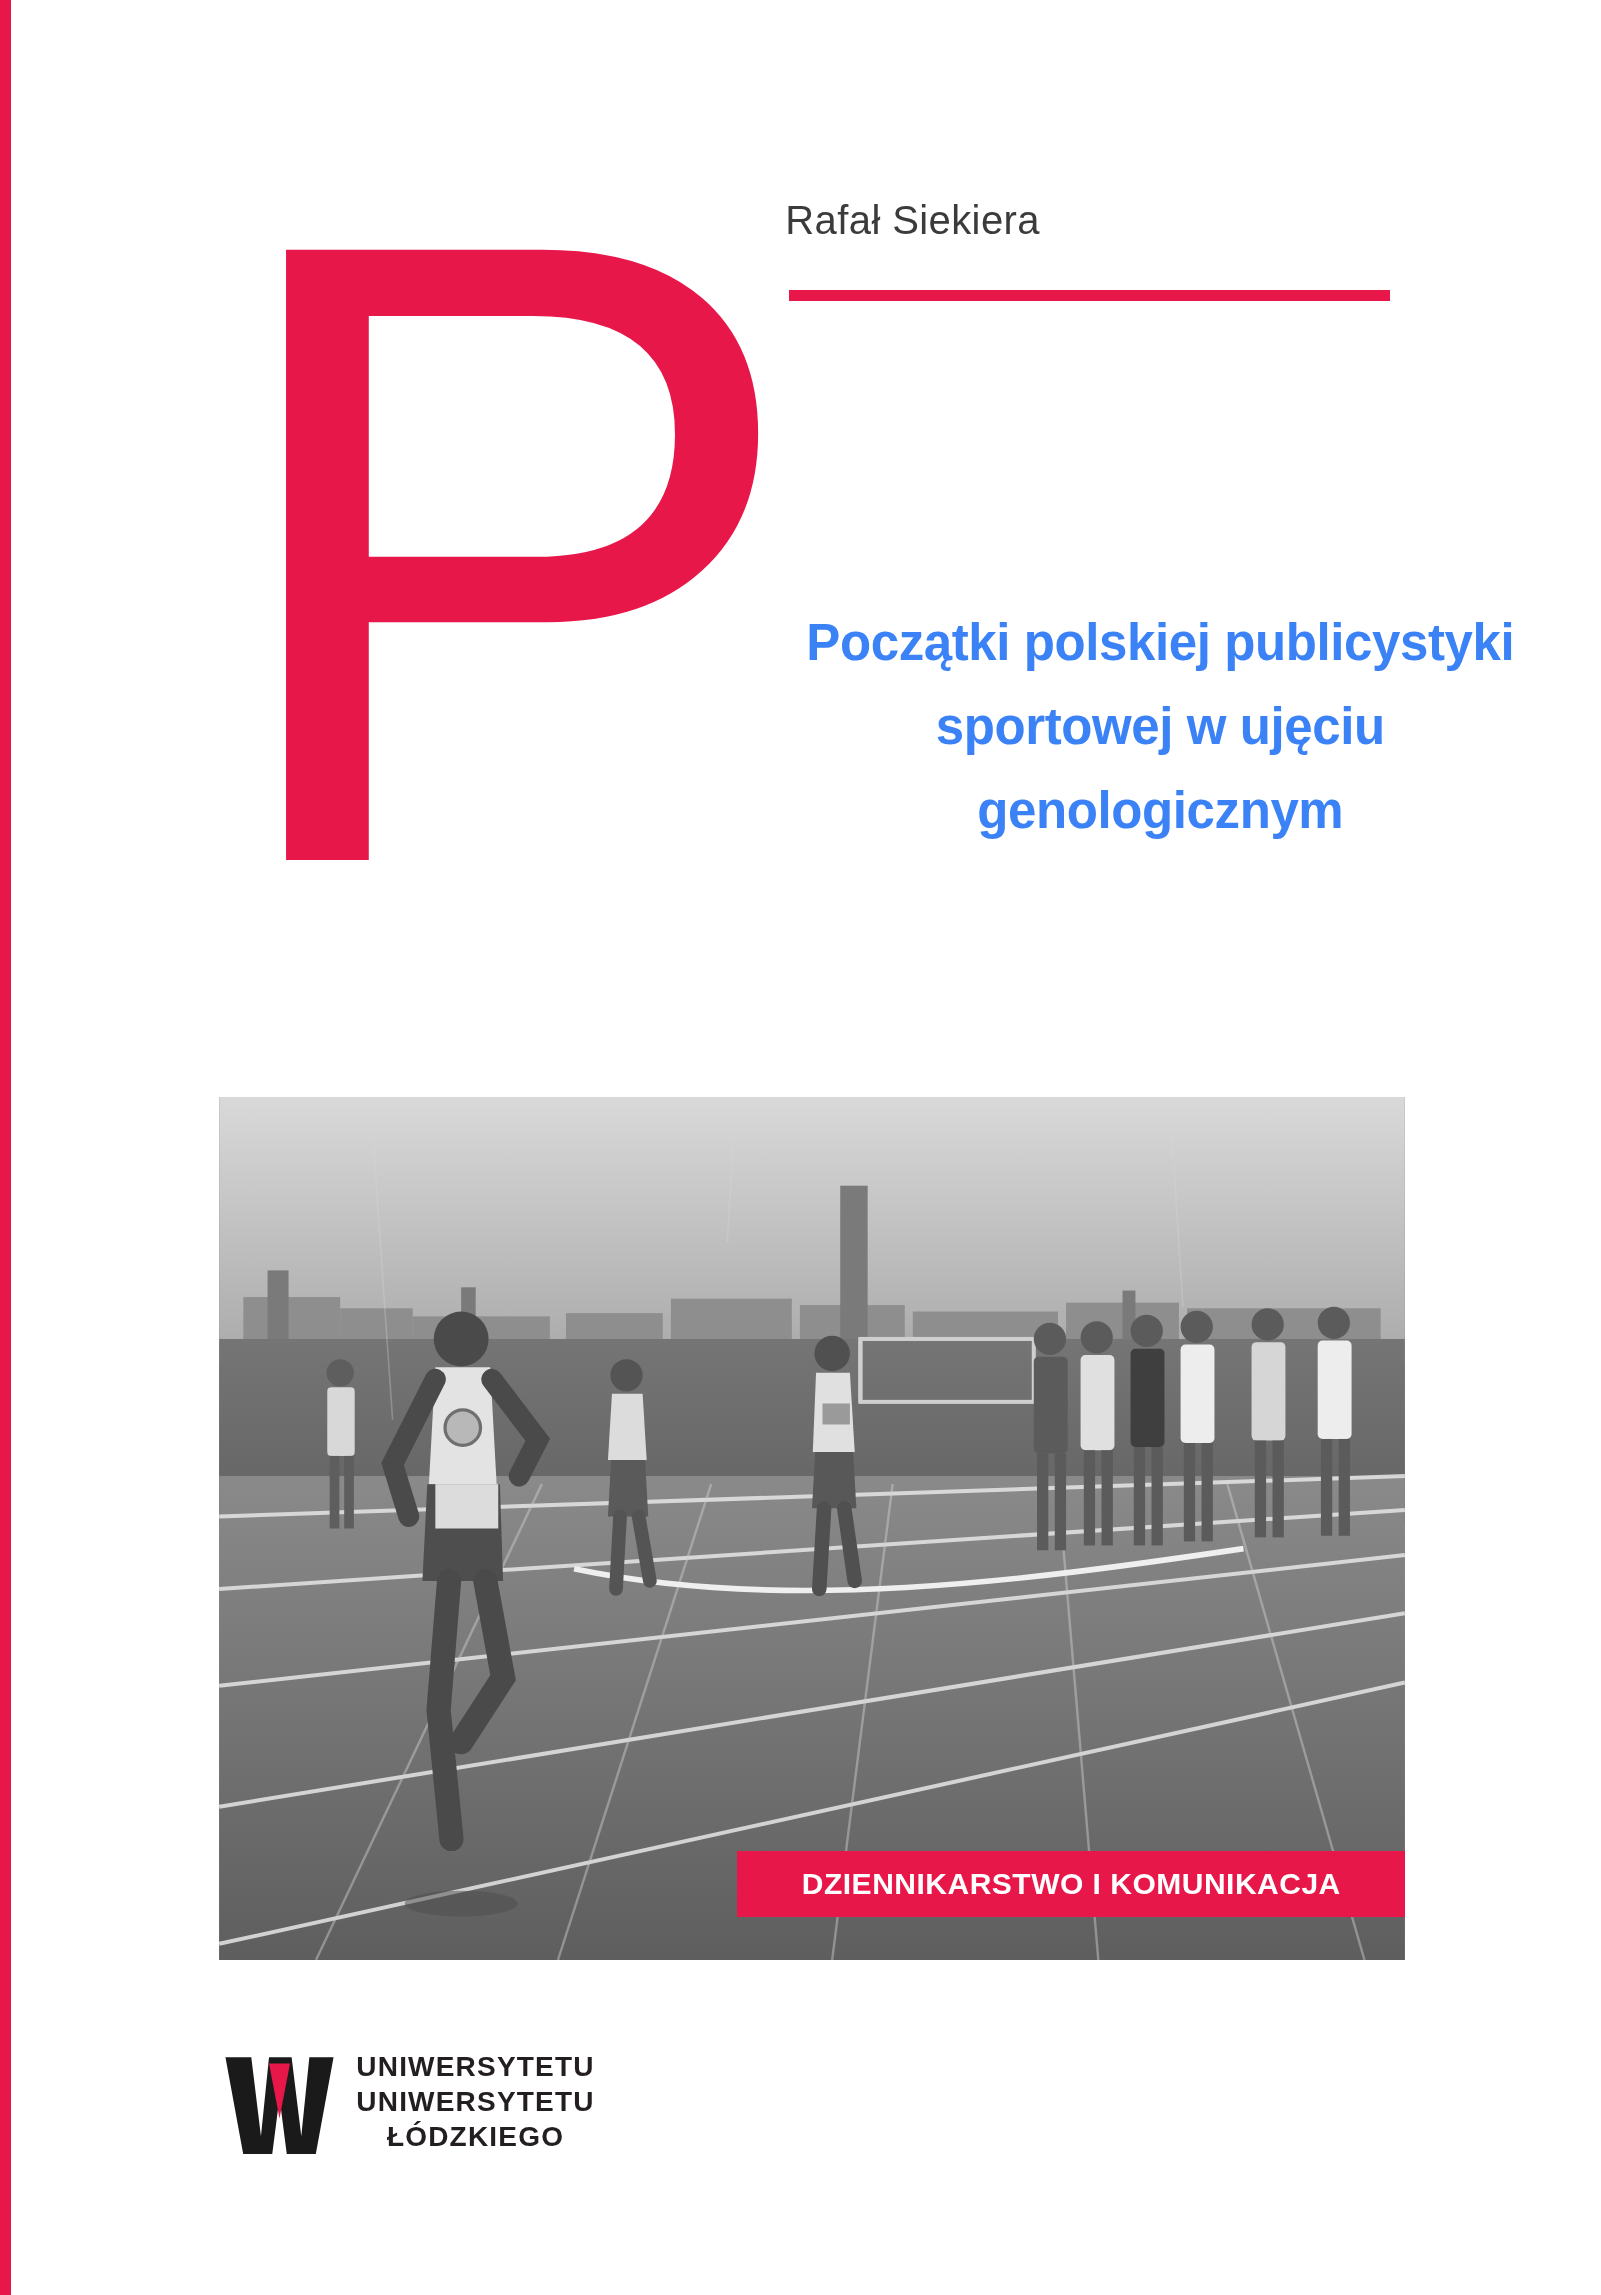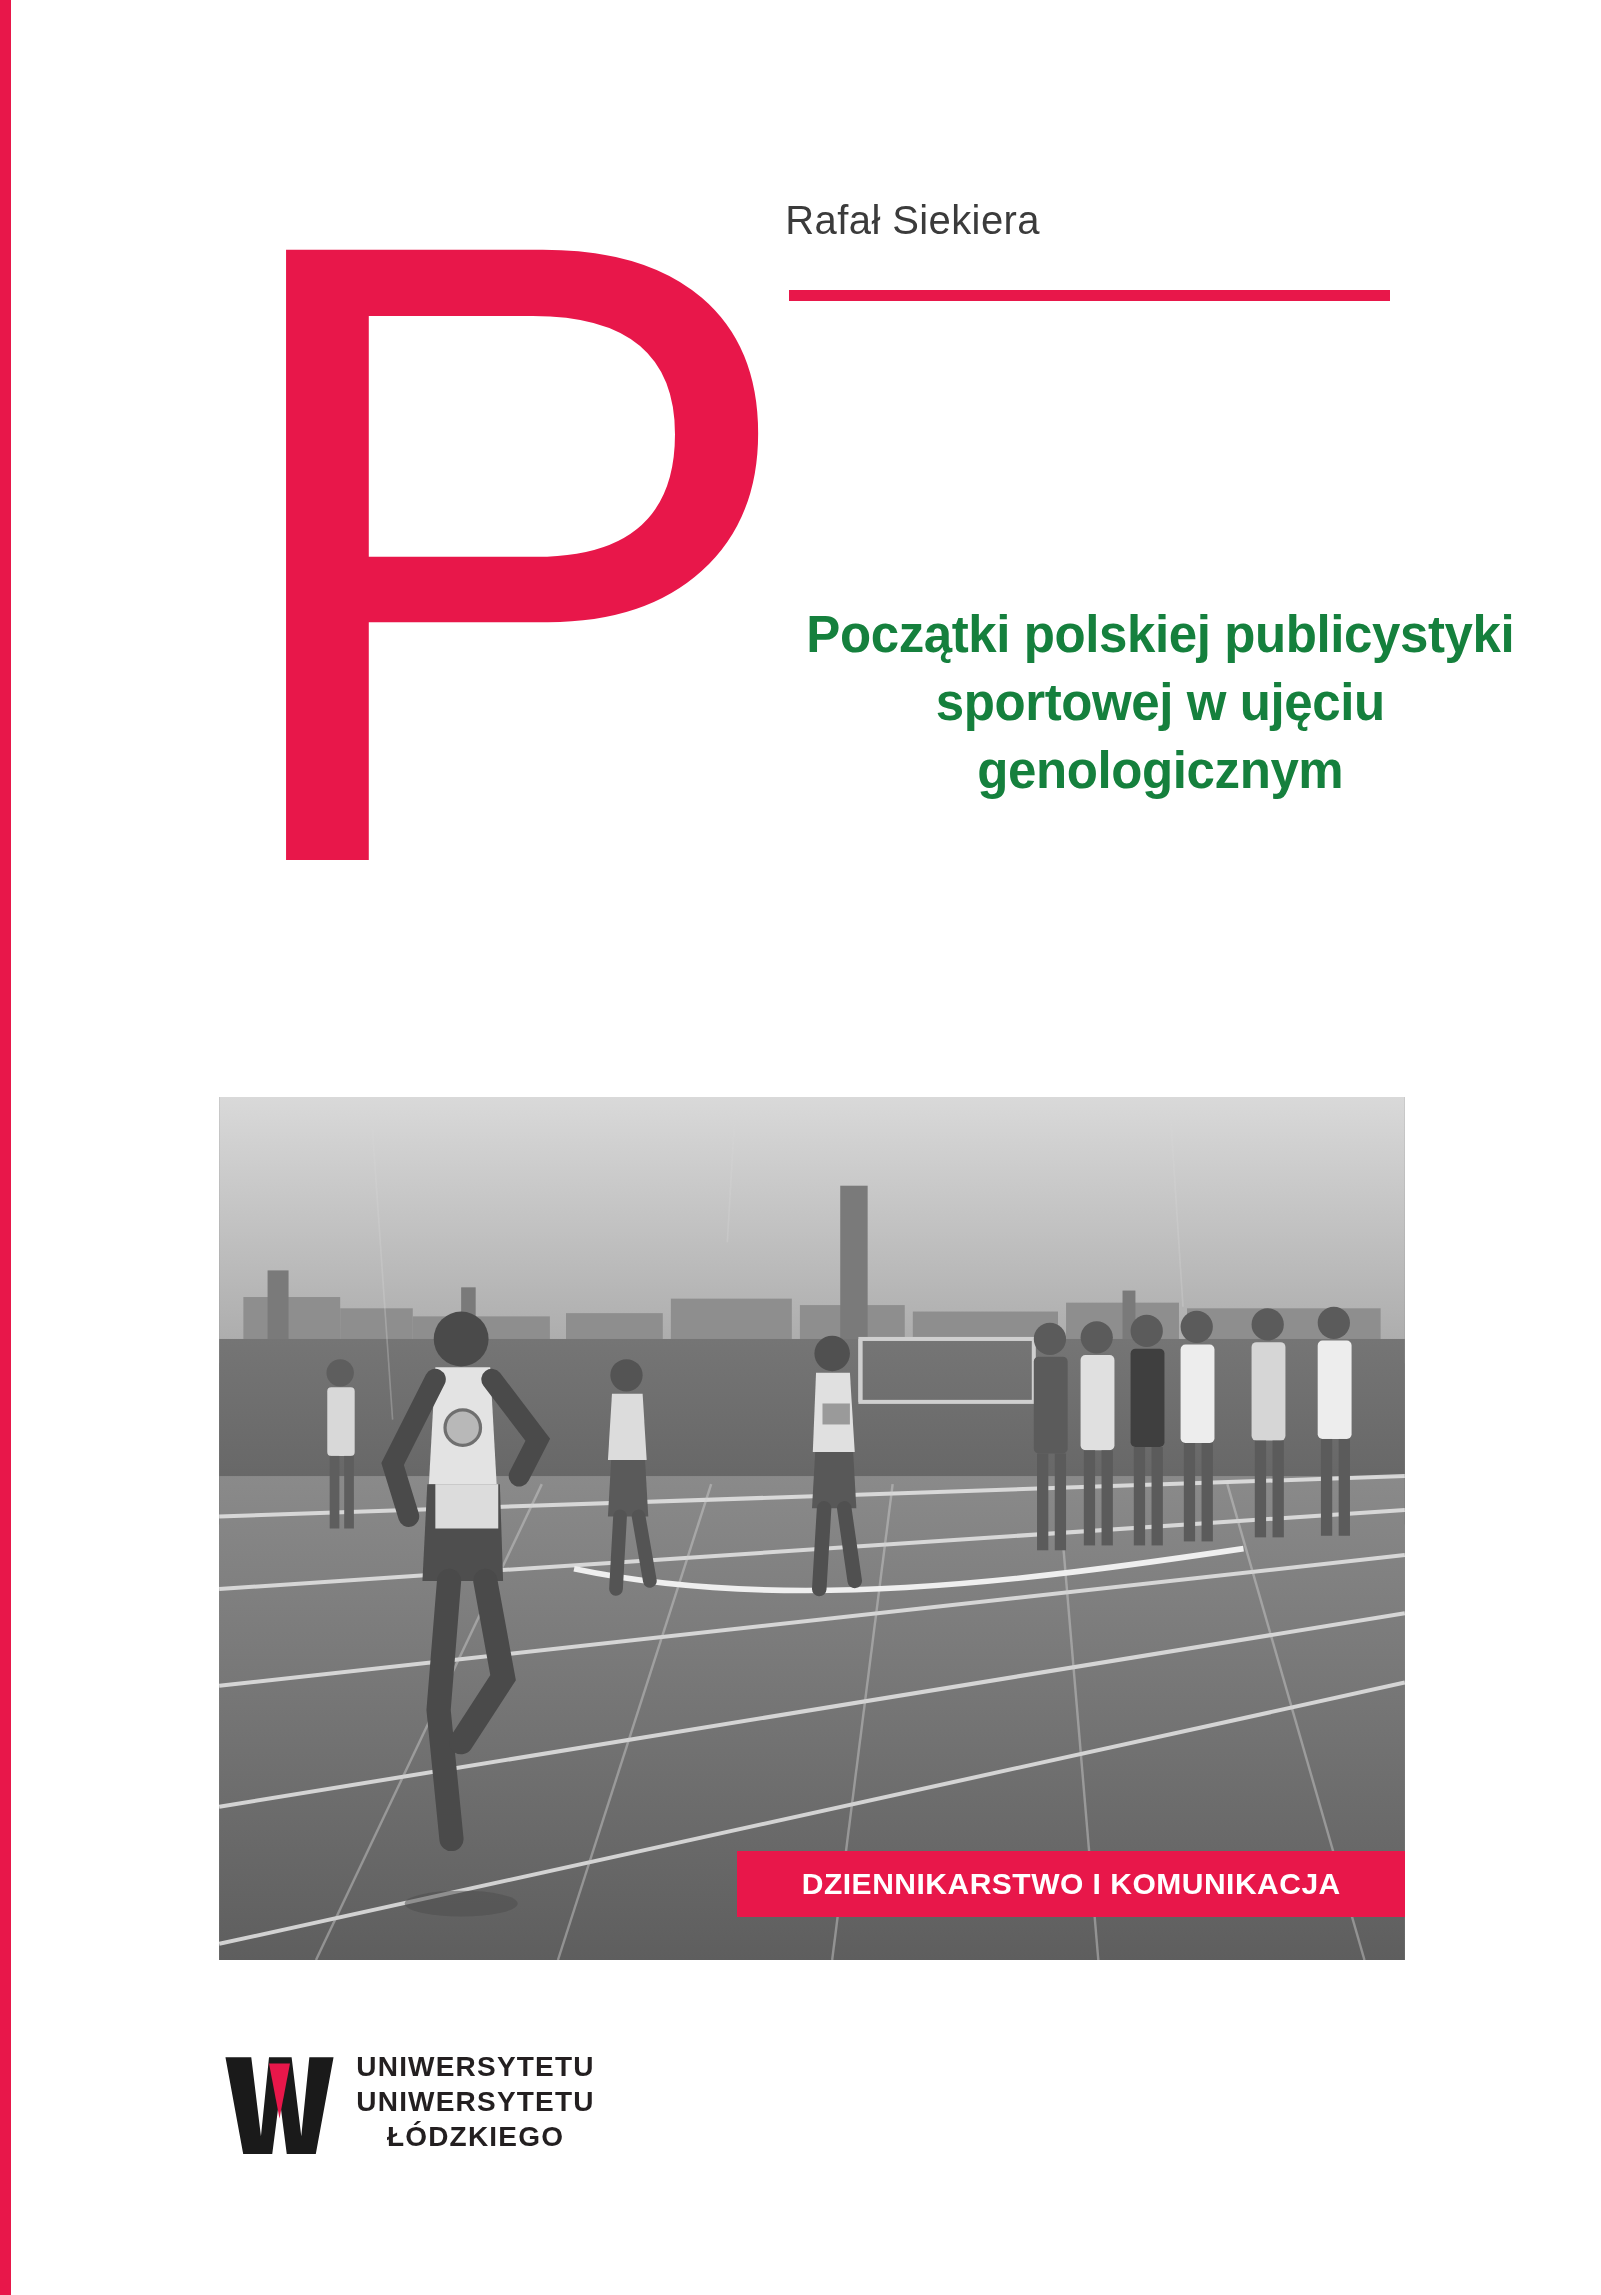--- a/index.html
+++ b/index.html
@@ -71,23 +71,23 @@
     letter-spacing: -8px;
   }
 
   
   .title {
     position: absolute;
     left: 774px;
     top: 597px;
     width: 750px;
     font-size: 51px;
-    line-height: 68px;
+    line-height: 84px;
     font-weight: bold;
-    color: #15803d;
+    color: #3b82f6;
     letter-spacing: -0.4px;
   }
   .subtitle {
     position: absolute;
     left: 776px;
     top: 851px;
     width: 766px;
     font-size: 33px;
     color: #3b3b3b;
     font-weight: 400;

